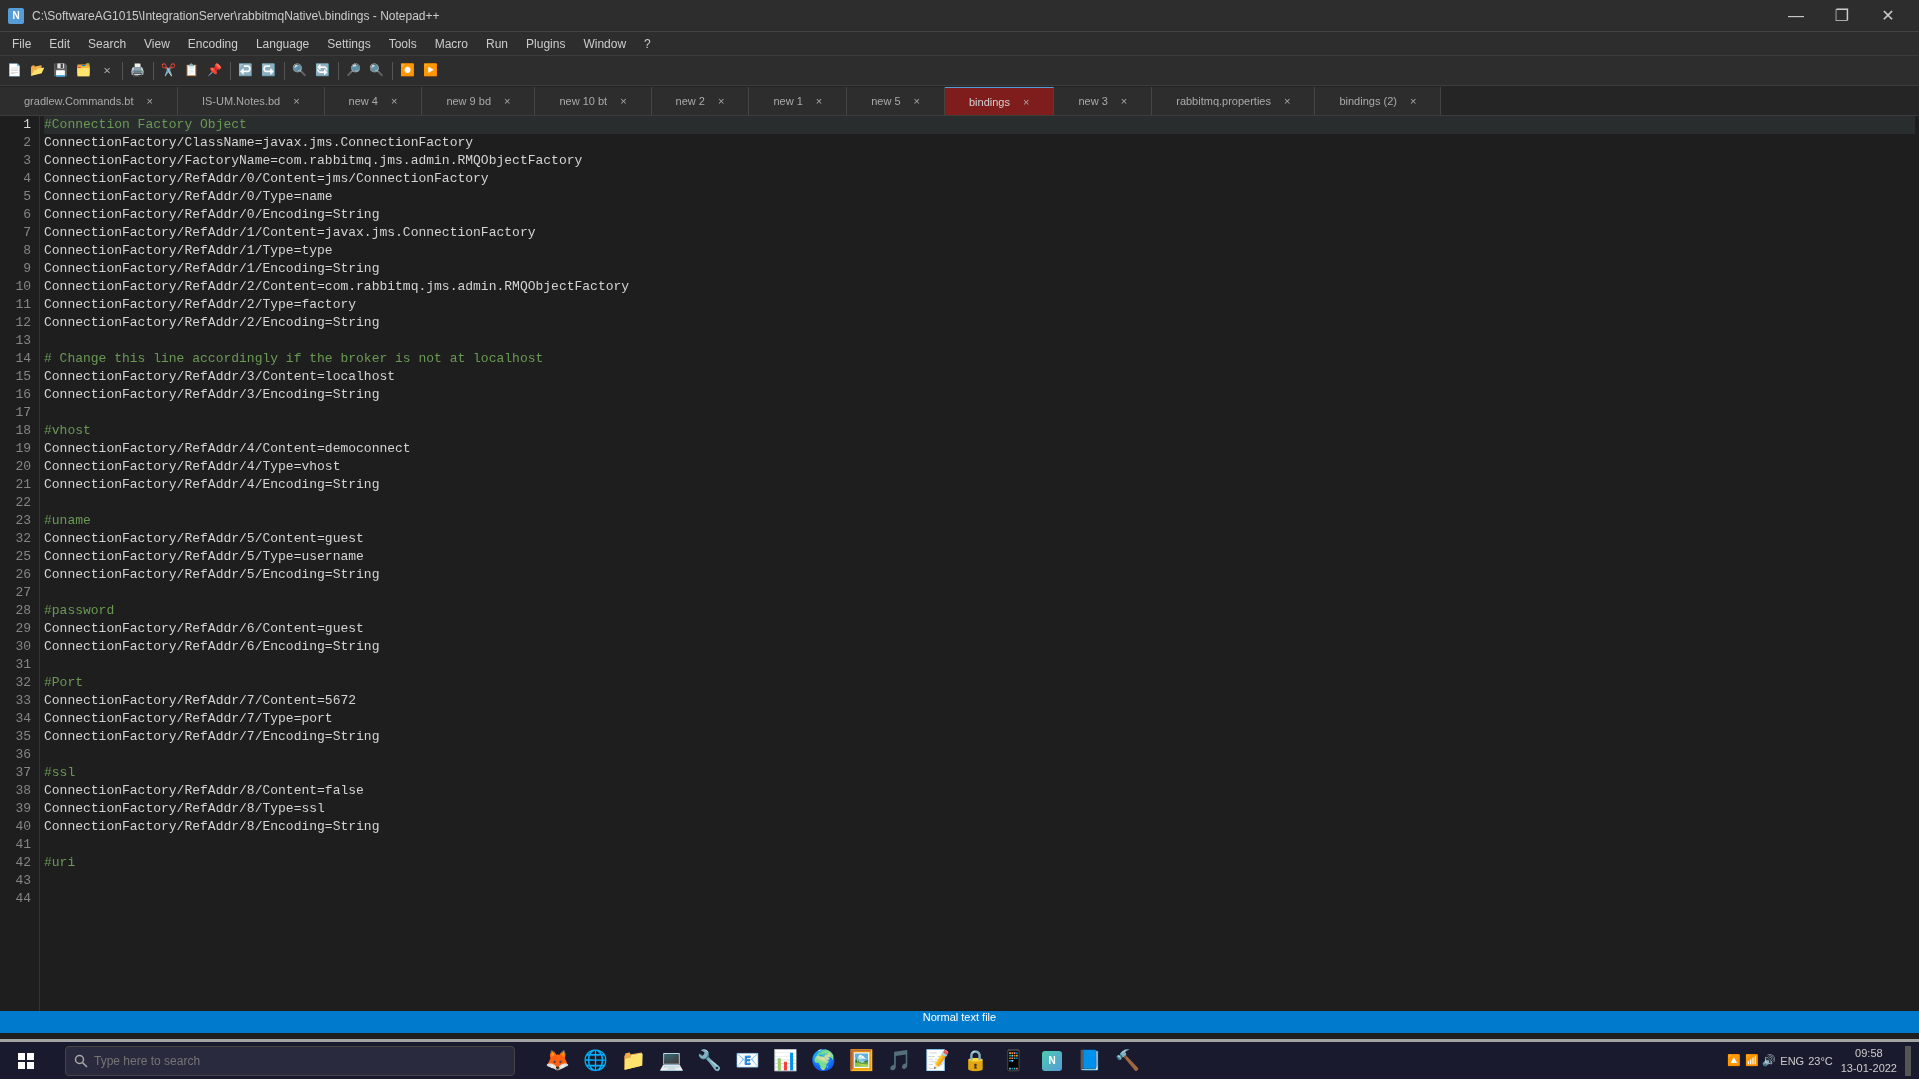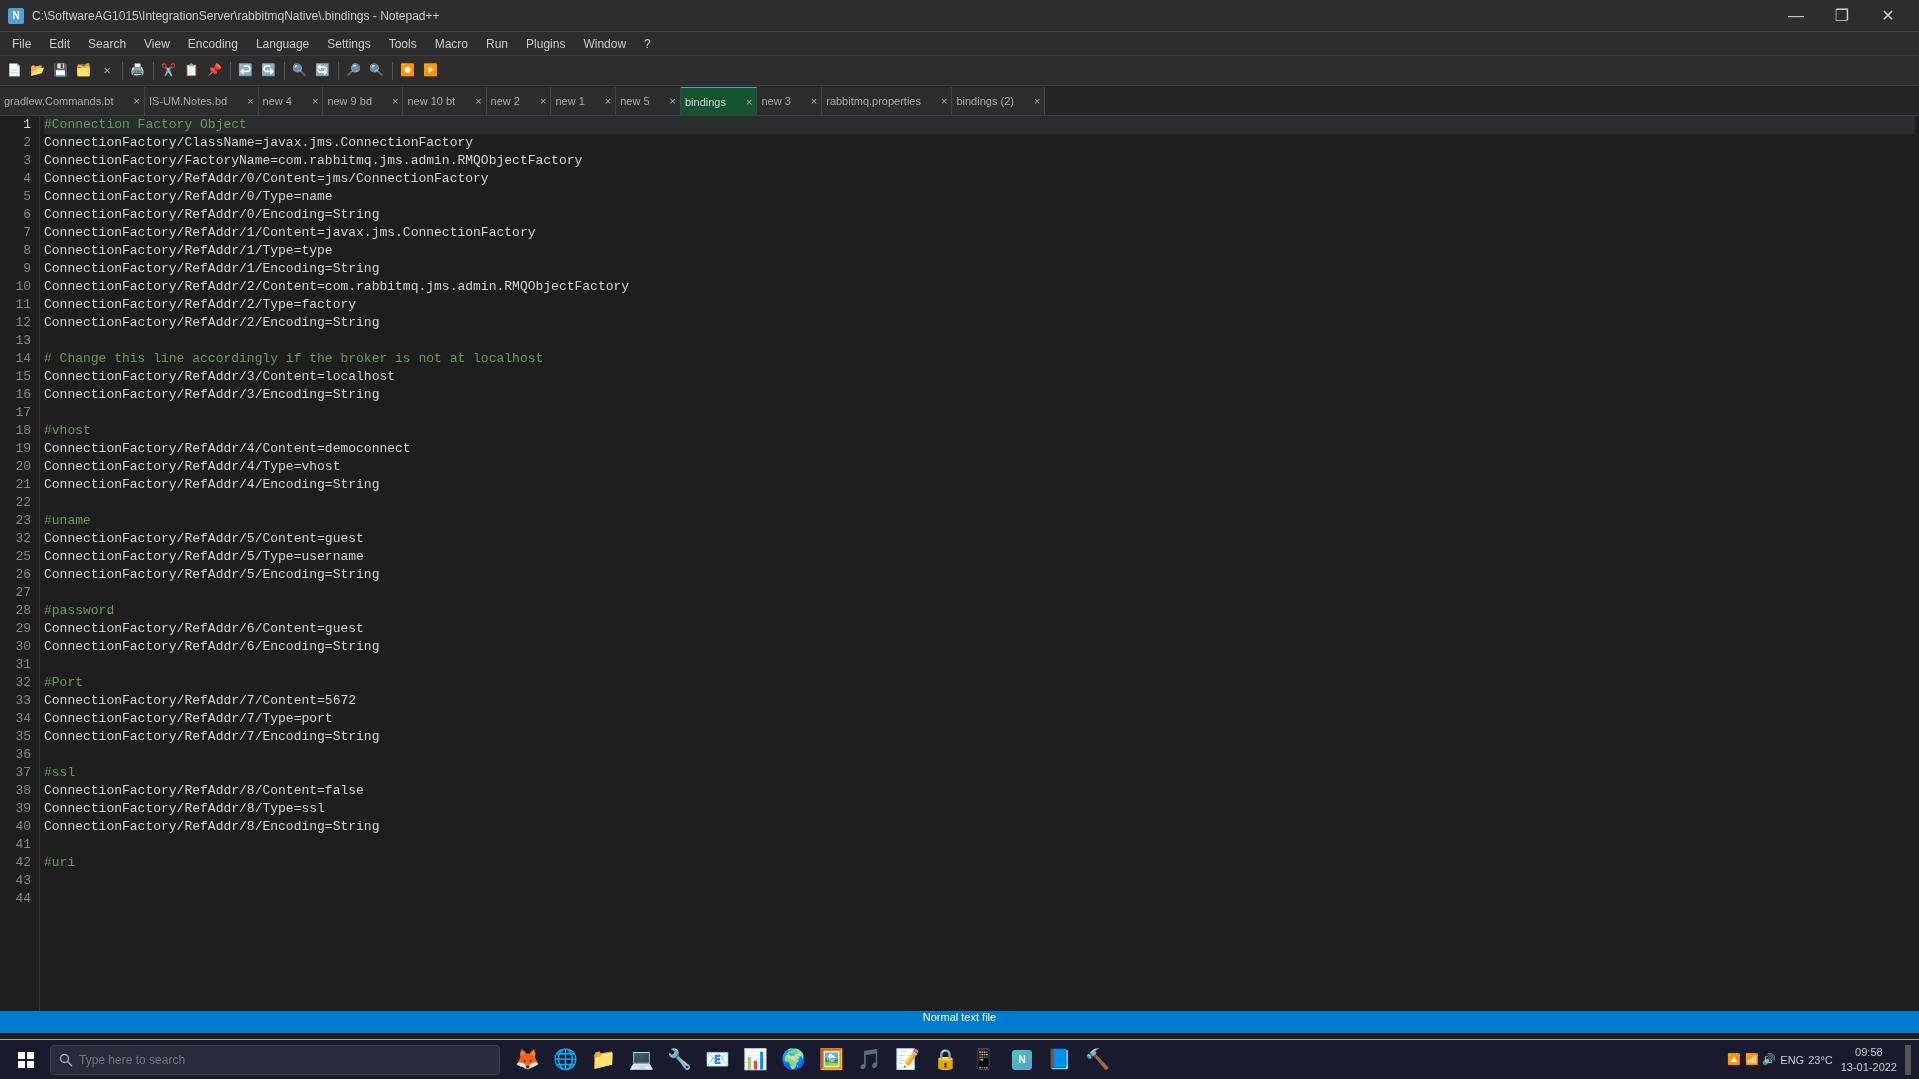--- a/index.html
+++ b/index.html
@@ -114,34 +114,34 @@
       background: #252526;
       height: 30px;
       display: flex;
       align-items: flex-end;
       border-bottom: 1px solid #3c3c3c;
       overflow: hidden;
     }
     .tab {
       display: flex;
       align-items: center;
-      padding: 0 4px;
+      padding: 0 24px;
       height: 28px;
       font-family: Segoe UI, sans-serif;
       font-size: 11px;
       color: #aaaaaa;
       background: #2d2d2d;
       border-right: 1px solid #444;
       cursor: pointer;
       white-space: nowrap;
-      gap: 16px;
+      gap: 9px;
       flex-shrink: 0;
     }
     .tab.active {
-      background: #14532d;
+      background: #7f1d1d;
       color: #d4d4d4;
       border-top: 1px solid #569cd6;
     }
     .tab-close {
       font-size: 11px;
       color: #aaaaaa;
       cursor: pointer;
       margin-left: 4px;
     }
 
@@ -207,22 +207,22 @@
     #status-left { display: flex; gap: 16px; }
     #status-right { display: flex; gap: 16px; }
 
     
     #taskbar {
       background: #1a1a2e;
       height: 40px;
       display: flex;
       align-items: center;
       padding: 0 8px;
-      gap: 2px;
-      border-top: 1px solid #a3a3a3;
+      gap: 17px;
+      border-top: 3px solid #a3a3a3;
       position: fixed;
       bottom: 0;
       left: 0;
       width: 1919px;
     }
     .taskbar-btn {
       width: 36px;
       height: 36px;
       display: flex;
       align-items: center;

